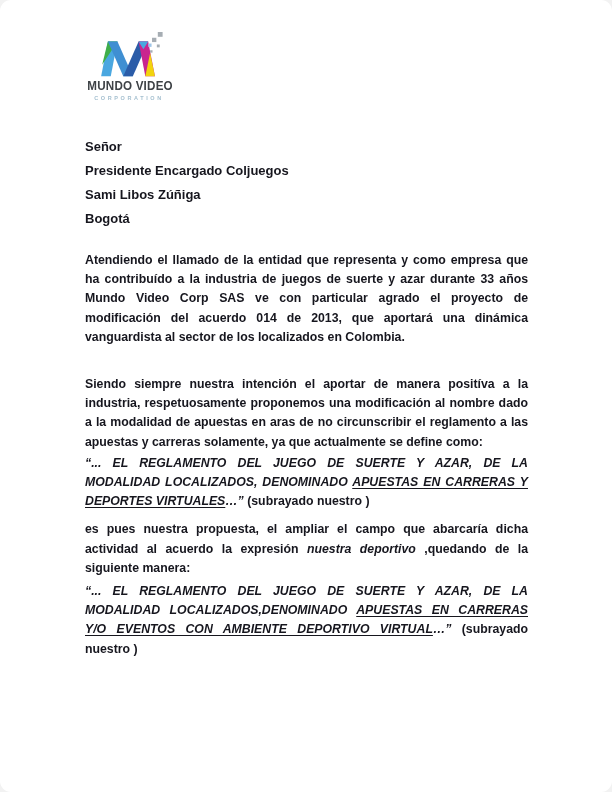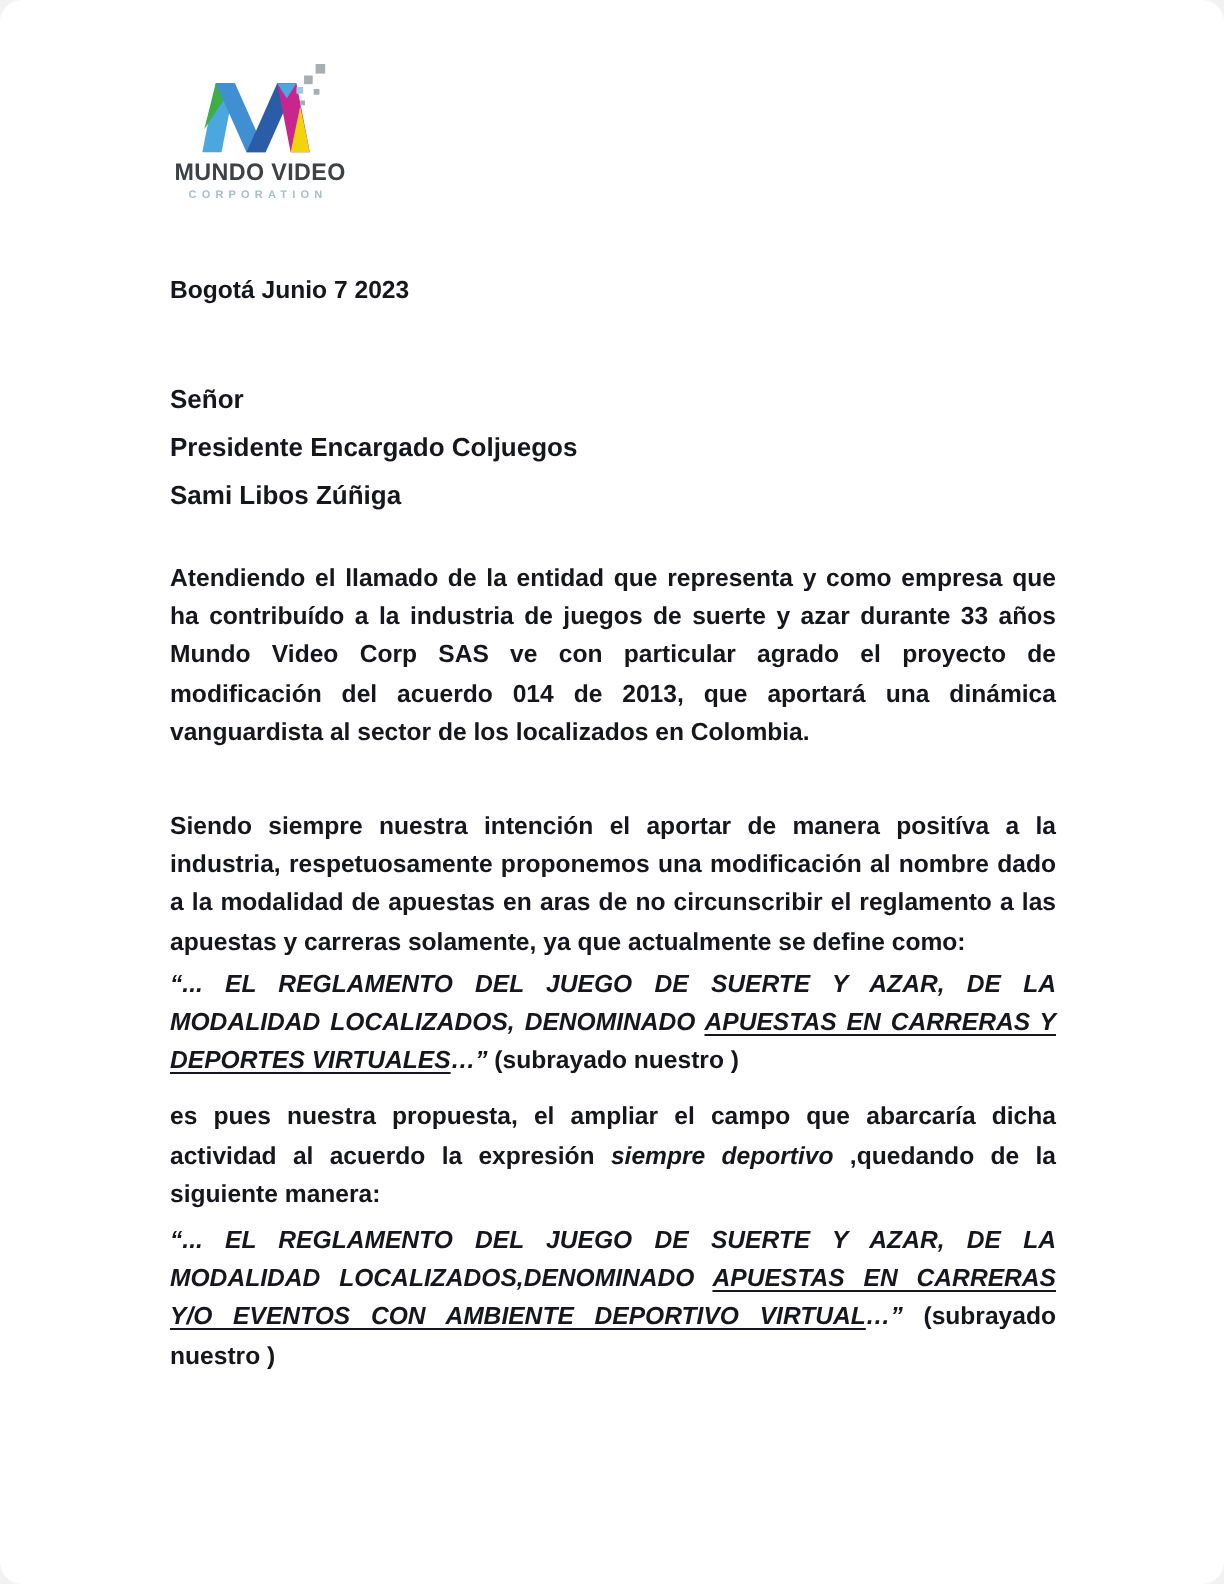--- a/index.html
+++ b/index.html
@@ -68,32 +68,32 @@
         <rect x="57" y="12" width="3.5" height="3.5" fill="#9fc6e8"></rect>
         <rect x="61" y="6" width="4.5" height="4.5" fill="#a6adb3"></rect>
         <rect x="67" y="0" width="5" height="5" fill="#a6adb3"></rect>
         <rect x="59" y="19" width="2.5" height="2.5" fill="#a6adb3"></rect>
         <rect x="66" y="13" width="3" height="3" fill="#a6adb3"></rect>
       </svg>
       <div class="brand">MUNDO VIDEO</div>
       <div class="corp">CORPORATION</div>
     </div>
 
-    <p class="date">Bogotá Junio 7 2023</p>
 
     <div class="recipient">
       <p>Señor</p>
       <p>Presidente Encargado Coljuegos</p>
       <p>Sami Libos Zúñiga</p>
+      <p>Bogotá</p>
     </div>
 
     <p class="para p1">Atendiendo el llamado de la entidad que representa y como empresa que ha contribuído a la industria de juegos de suerte y azar durante 33 años Mundo Video Corp SAS ve con particular agrado el proyecto de modificación del acuerdo 014 de 2013, que aportará una dinámica vanguardista al sector de los localizados en Colombia.</p>
 
     <p class="para p2">Siendo siempre nuestra intención el aportar de manera positíva a la industria, respetuosamente proponemos una modificación al nombre dado a la modalidad de apuestas en aras de no circunscribir el reglamento a las apuestas y carreras solamente, ya que actualmente se define como:</p>
 
     <p class="para quote q1"><span>“... EL REGLAMENTO DEL JUEGO DE SUERTE Y AZAR, DE LA MODALIDAD LOCALIZADOS, DENOMINADO </span><u>APUESTAS EN CARRERAS Y DEPORTES VIRTUALES</u><span>…”</span><span class="note"> (subrayado nuestro )</span></p>
 
-    <p class="para p3"><span>es pues nuestra propuesta, el ampliar el campo que abarcaría dicha actividad al acuerdo la expresión </span><span class="it">siempre deportivo</span><span> ,quedando de la siguiente manera:</span></p>
+    <p class="para p3"><span>es pues nuestra propuesta, el ampliar el campo que abarcaría dicha actividad al acuerdo la expresión </span><span class="it">nuestra deportivo</span><span> ,quedando de la siguiente manera:</span></p>
 
     <p class="para quote q2"><span>“... EL REGLAMENTO DEL JUEGO DE SUERTE Y AZAR, DE LA MODALIDAD LOCALIZADOS,DENOMINADO </span><u>APUESTAS EN CARRERAS Y/O EVENTOS CON AMBIENTE DEPORTIVO VIRTUAL</u><span>…”</span><span class="note"> (subrayado nuestro )</span></p>
 
   </div>
 </div>
 
 </body></html>

